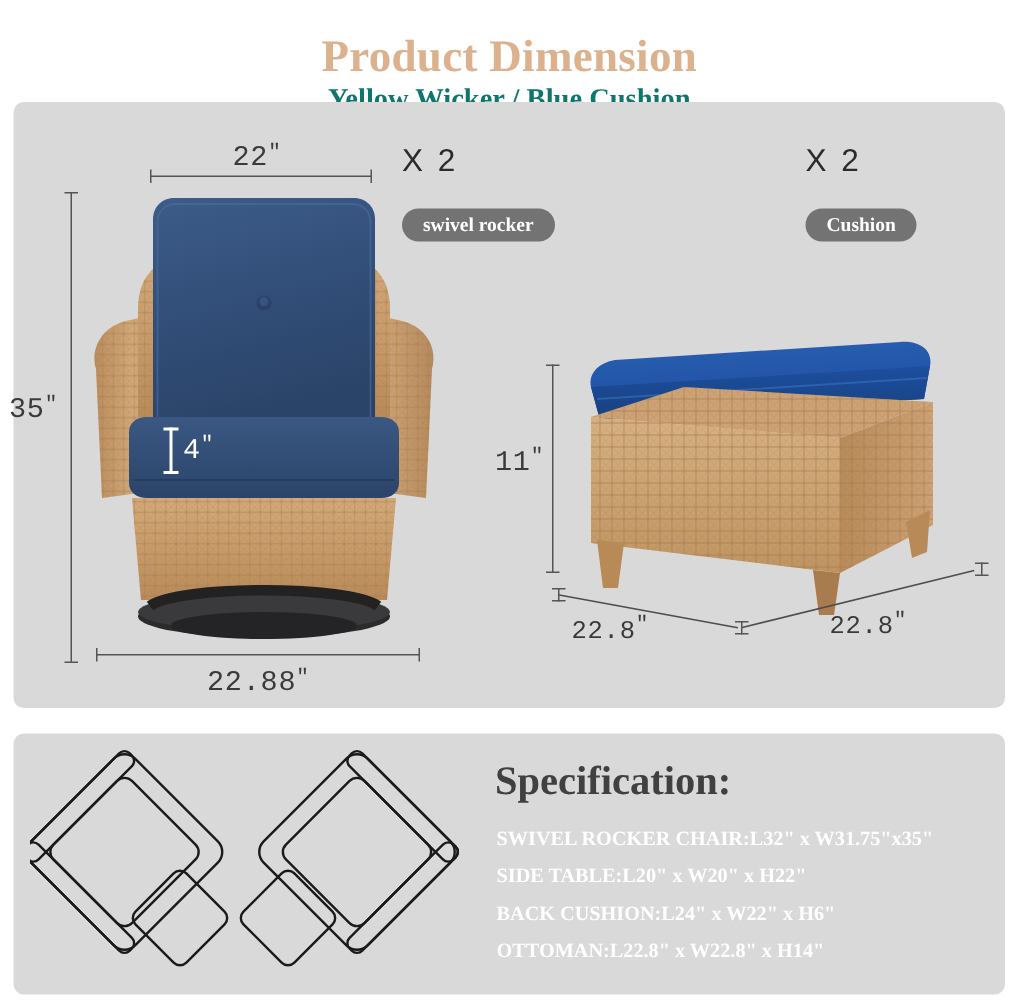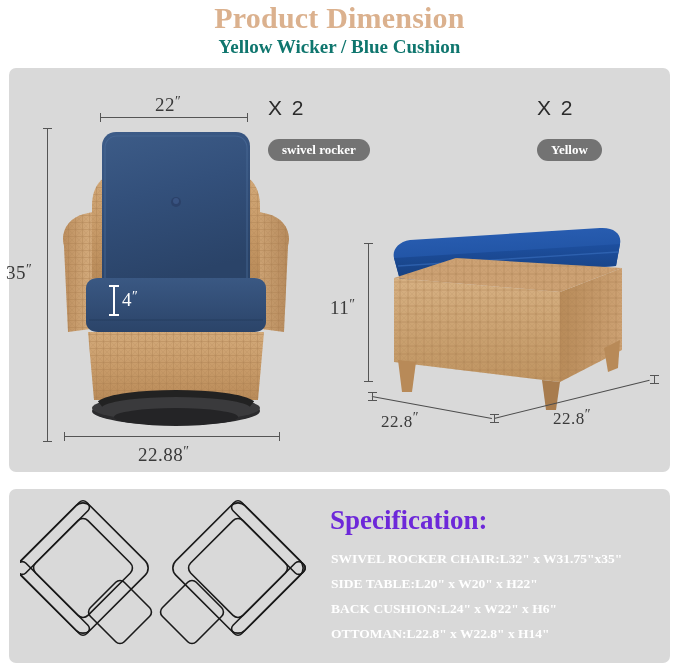--- a/index.html
+++ b/index.html
@@ -16,21 +16,21 @@
     -webkit-font-smoothing: antialiased;
   }
   .page { position: absolute; inset: 0; }
 
   
   .header {
     position: absolute;
     top: 0; left: 0; right: 0;
     height: 64px;
     text-align: center;
-    padding-top: 0;
+    padding-top: 20px;
     box-sizing: border-box;
   }
   .title {
     font-family: "Liberation Serif", serif;
     font-weight: 700;
     font-size: 30px;
     line-height: 36px;
     color: #dbb18e;
     letter-spacing: 0.2px;
     margin: 0;
@@ -78,21 +78,21 @@
     font-weight: 700;
     font-size: 13px;
     line-height: 15px;
     margin-top: 19px;
     white-space: nowrap;
   }
 
   
   .dim {
     position: absolute;
-    font-family: Liberation Serif, serif;
+    font-family: Liberation Mono, monospace;
     font-size: 19px;
     color: #3a3a3a;
     white-space: nowrap;
     letter-spacing: 0.5px;
     text-align: right;
   }
   .dim .pr { font-size: 14px; position: relative; top: -5px; letter-spacing: 0; }
   .dim-sm { font-size: 17px; }
 
   .hline {
@@ -146,21 +146,21 @@
   }
 
   
   #spec-title {
     position: absolute;
     left: 330px; top: 504px;
     font-family: "Liberation Serif", serif;
     font-weight: 700;
     font-size: 27px;
     line-height: 32px;
-    color: #6d28d9;
+    color: #404040;
   }
   .spec-list {
     position: absolute;
     left: 331px; top: 546px;
     width: 330px;
   }
   .spec-line {
     font-family: "Liberation Serif", serif;
     font-weight: 700;
     font-size: 13.5px;
@@ -324,21 +324,21 @@
     <span>22.8</span><span class="pr">″</span>
   </div>
 
   <div class="qty-block" style="left:268px; top:96px; width:133px;">
     <div class="qty-x">X 2</div>
     <div class="pill">swivel rocker</div>
   </div>
 
   <div class="qty-block" style="left:537px; top:96px; width:120px;">
     <div class="qty-x">X 2</div>
-    <div class="pill">Yellow</div>
+    <div class="pill">Cushion</div>
   </div>
 
   <div class="panel" id="panel-spec"></div>
 
   <svg id="layout-diagram" viewBox="0 0 300 160">
     <g fill="none" stroke="#1a1a1a" stroke-width="1.6" stroke-linejoin="round">
 
       <g transform="rotate(-45 63 73)">
         <rect x="26" y="36" width="74" height="74" rx="7"></rect>
         <rect x="14" y="24" width="98" height="98" rx="10"></rect>

